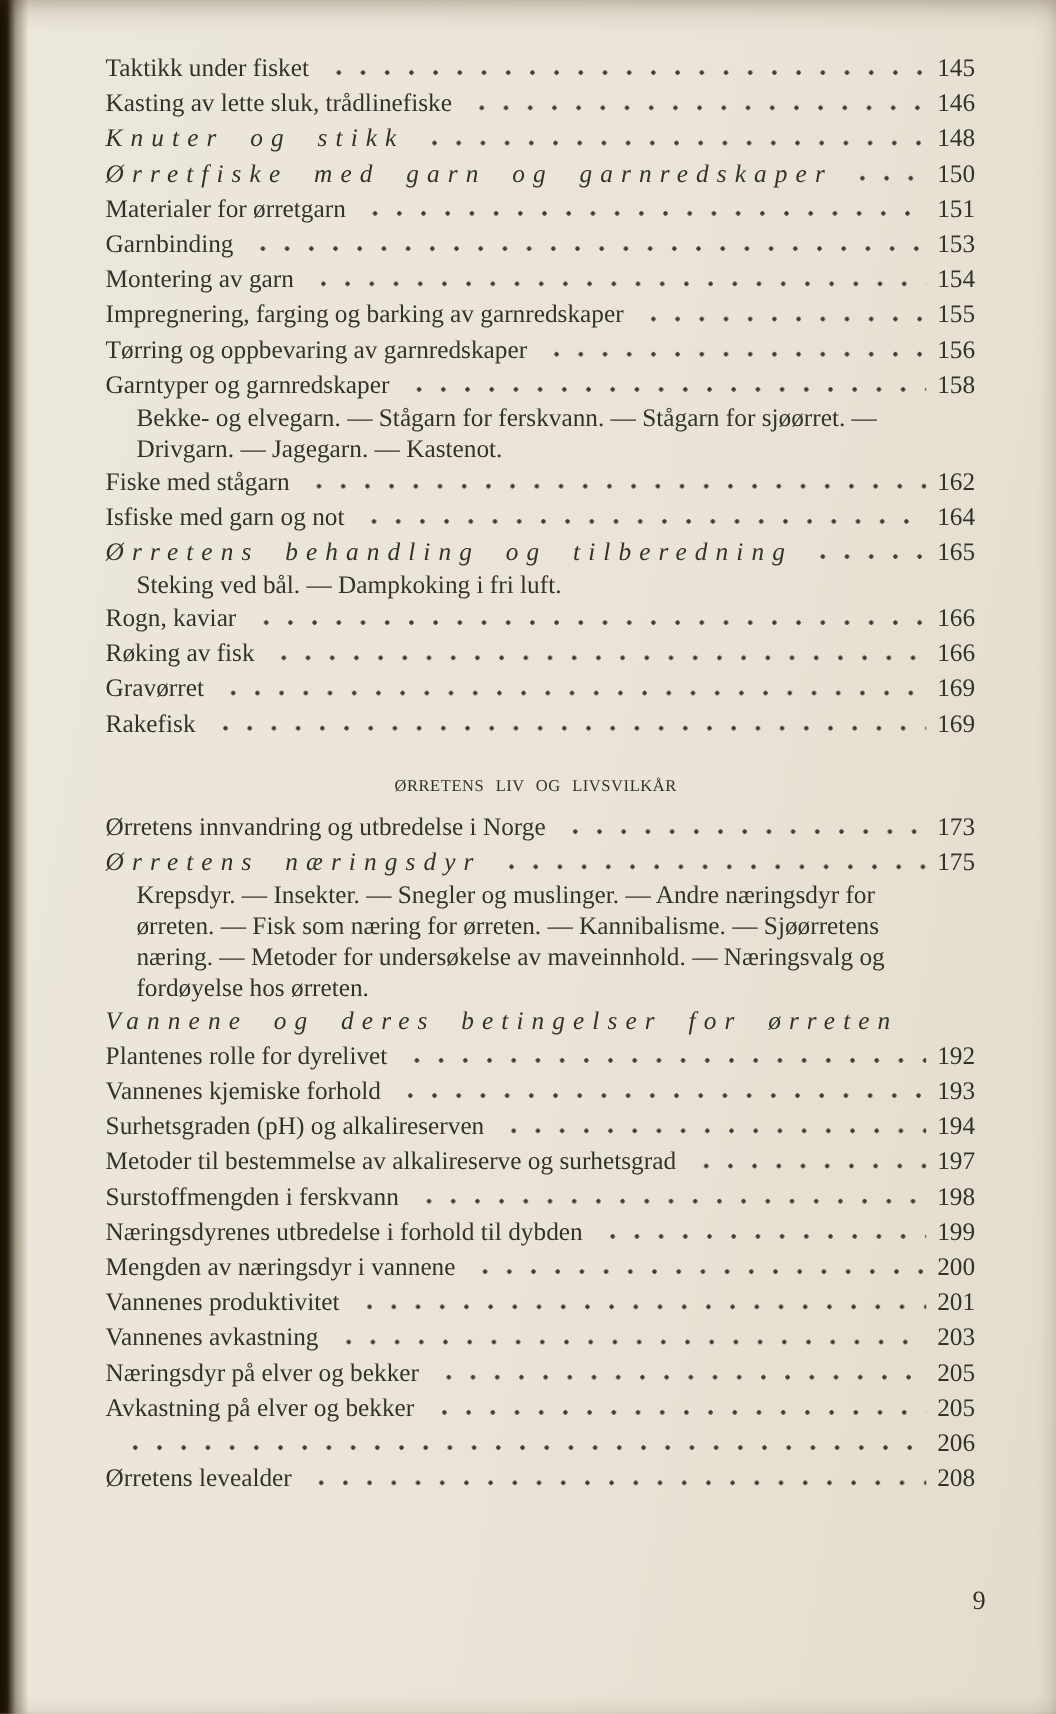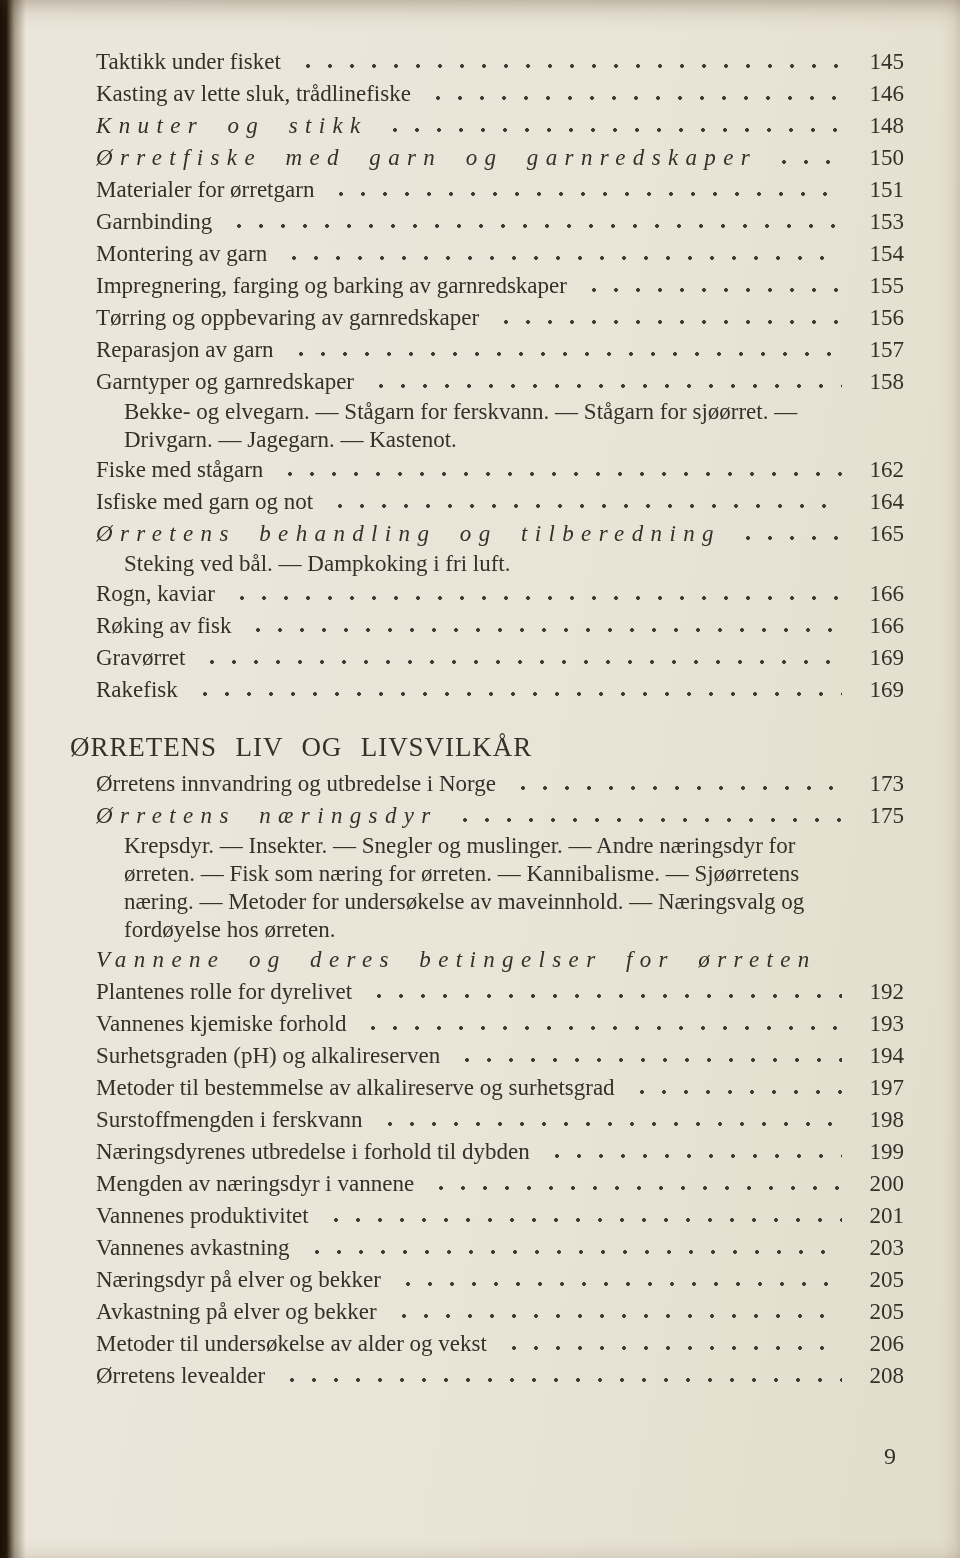--- a/index.html
+++ b/index.html
@@ -40,32 +40,33 @@
   .leader {
     flex:1 1 auto; min-width:10px;
     align-self:baseline; height:6px;
     margin:0 10px 0 16px;
     background-image:radial-gradient(circle,#403c33 1.7px,rgba(64,60,51,0) 2.2px);
     background-size:22px 6px;
     background-repeat:repeat-x;
     background-position:0 100%;
   }
   .pagenum {
-    flex:0 0 auto; min-width:52px; text-align:right;
+    flex:0 0 auto; min-width:52px; text-align:left;
     font-size:23px;
     font-feature-settings:"onum";
   }
   .sub {
     font-size:23px; line-height:28px;
     margin:0 70px 0 28px;
   }
   .heading {
-    font-size:27px; line-height:30px;
+    font-size:15px; line-height:30px;
     letter-spacing:0.035em; word-spacing:0.4em;
     margin:26px 0 6px -26px;
+    text-align:center;
   }
   .folio {
     position:absolute; right:64px; bottom:88px;
     font-size:24px; color:#33302a;
     font-feature-settings:"onum";
   }
 </style>
 </head>
 <body>
 
@@ -130,27 +131,20 @@
       </div>
       <div class="entry">
         <div class="line">
           <span class="label">Tørring og oppbevaring av garnredskaper</span>
           <span class="leader"></span>
           <span class="pagenum">156</span>
         </div>
       </div>
       <div class="entry">
         <div class="line">
-          <span class="label">Reparasjon av garn</span>
-          <span class="leader"></span>
-          <span class="pagenum">157</span>
-        </div>
-      </div>
-      <div class="entry">
-        <div class="line">
           <span class="label">Garntyper og garnredskaper</span>
           <span class="leader"></span>
           <span class="pagenum">158</span>
         </div>
         <div class="sub">Bekke- og elvegarn. — Stågarn for ferskvann. — Stågarn for sjøørret. — Drivgarn. — Jagegarn. — Kastenot.</div>
       </div>
       <div class="entry">
         <div class="line">
           <span class="label">Fiske med stågarn</span>
           <span class="leader"></span>
@@ -293,21 +287,20 @@
       </div>
       <div class="entry">
         <div class="line">
           <span class="label">Avkastning på elver og bekker</span>
           <span class="leader"></span>
           <span class="pagenum">205</span>
         </div>
       </div>
       <div class="entry">
         <div class="line">
-          <span class="label">Metoder til undersøkelse av alder og vekst</span>
           <span class="leader"></span>
           <span class="pagenum">206</span>
         </div>
       </div>
       <div class="entry">
         <div class="line">
           <span class="label">Ørretens levealder</span>
           <span class="leader"></span>
           <span class="pagenum">208</span>
         </div>

